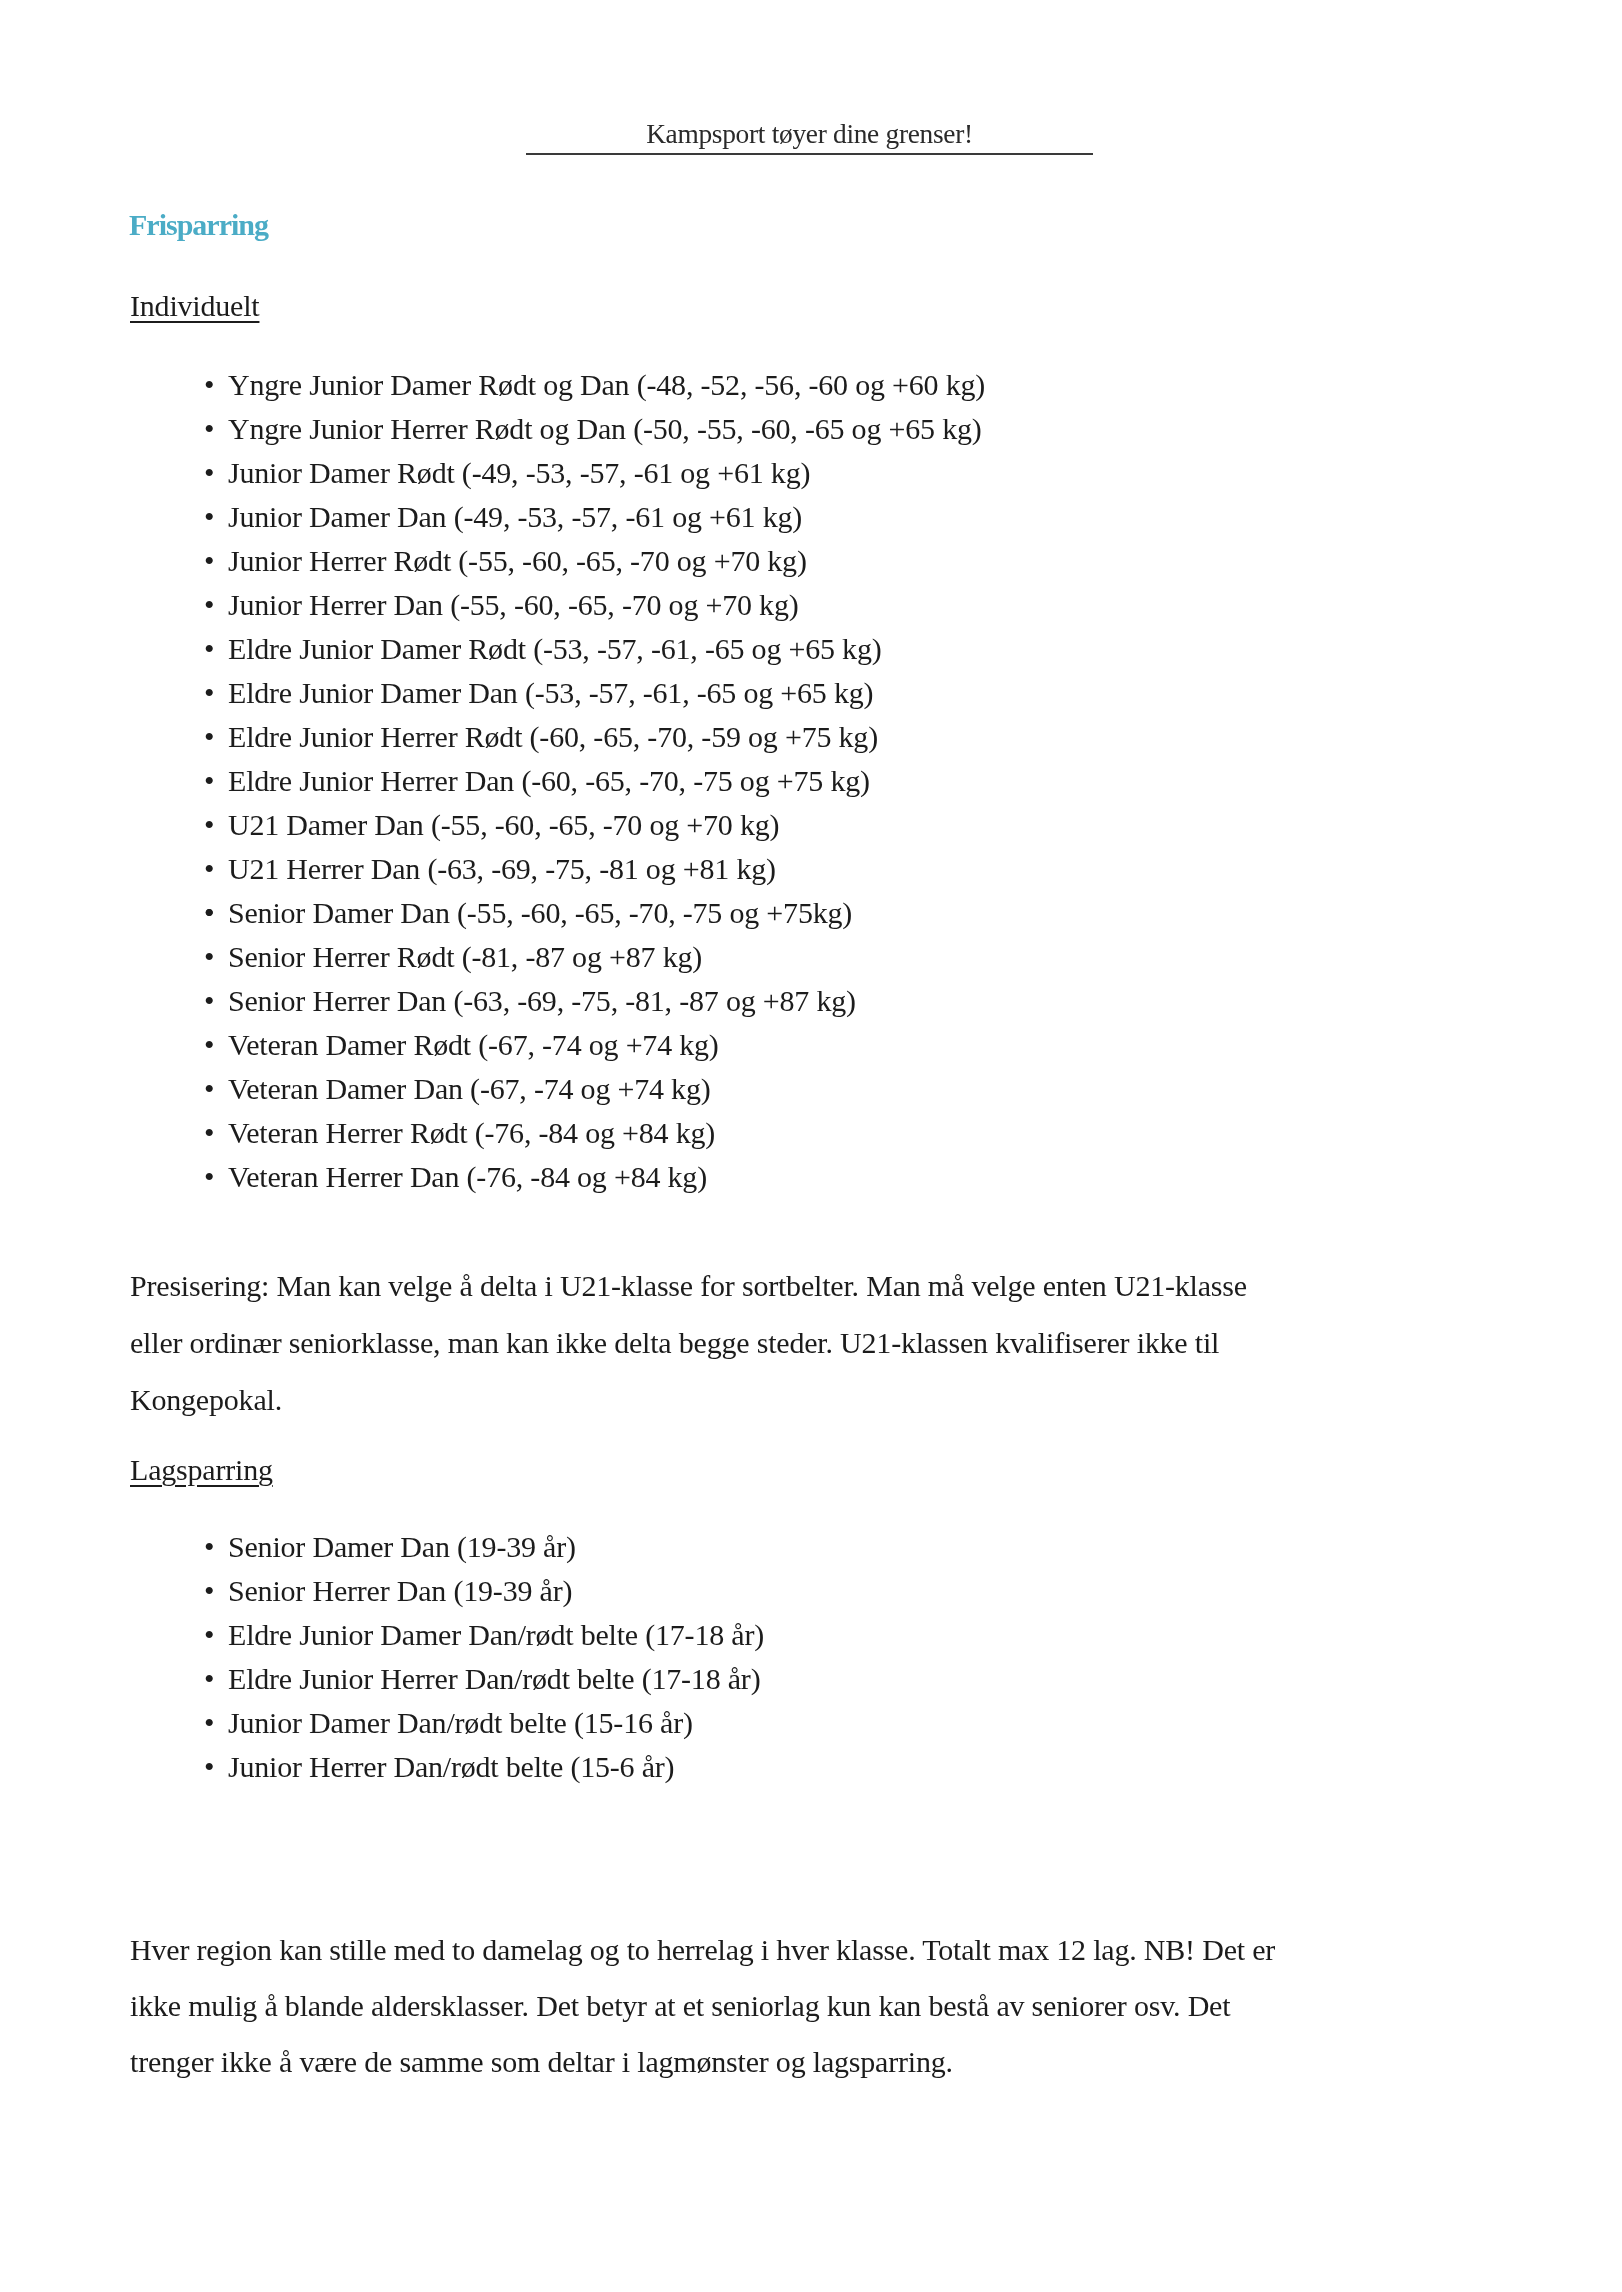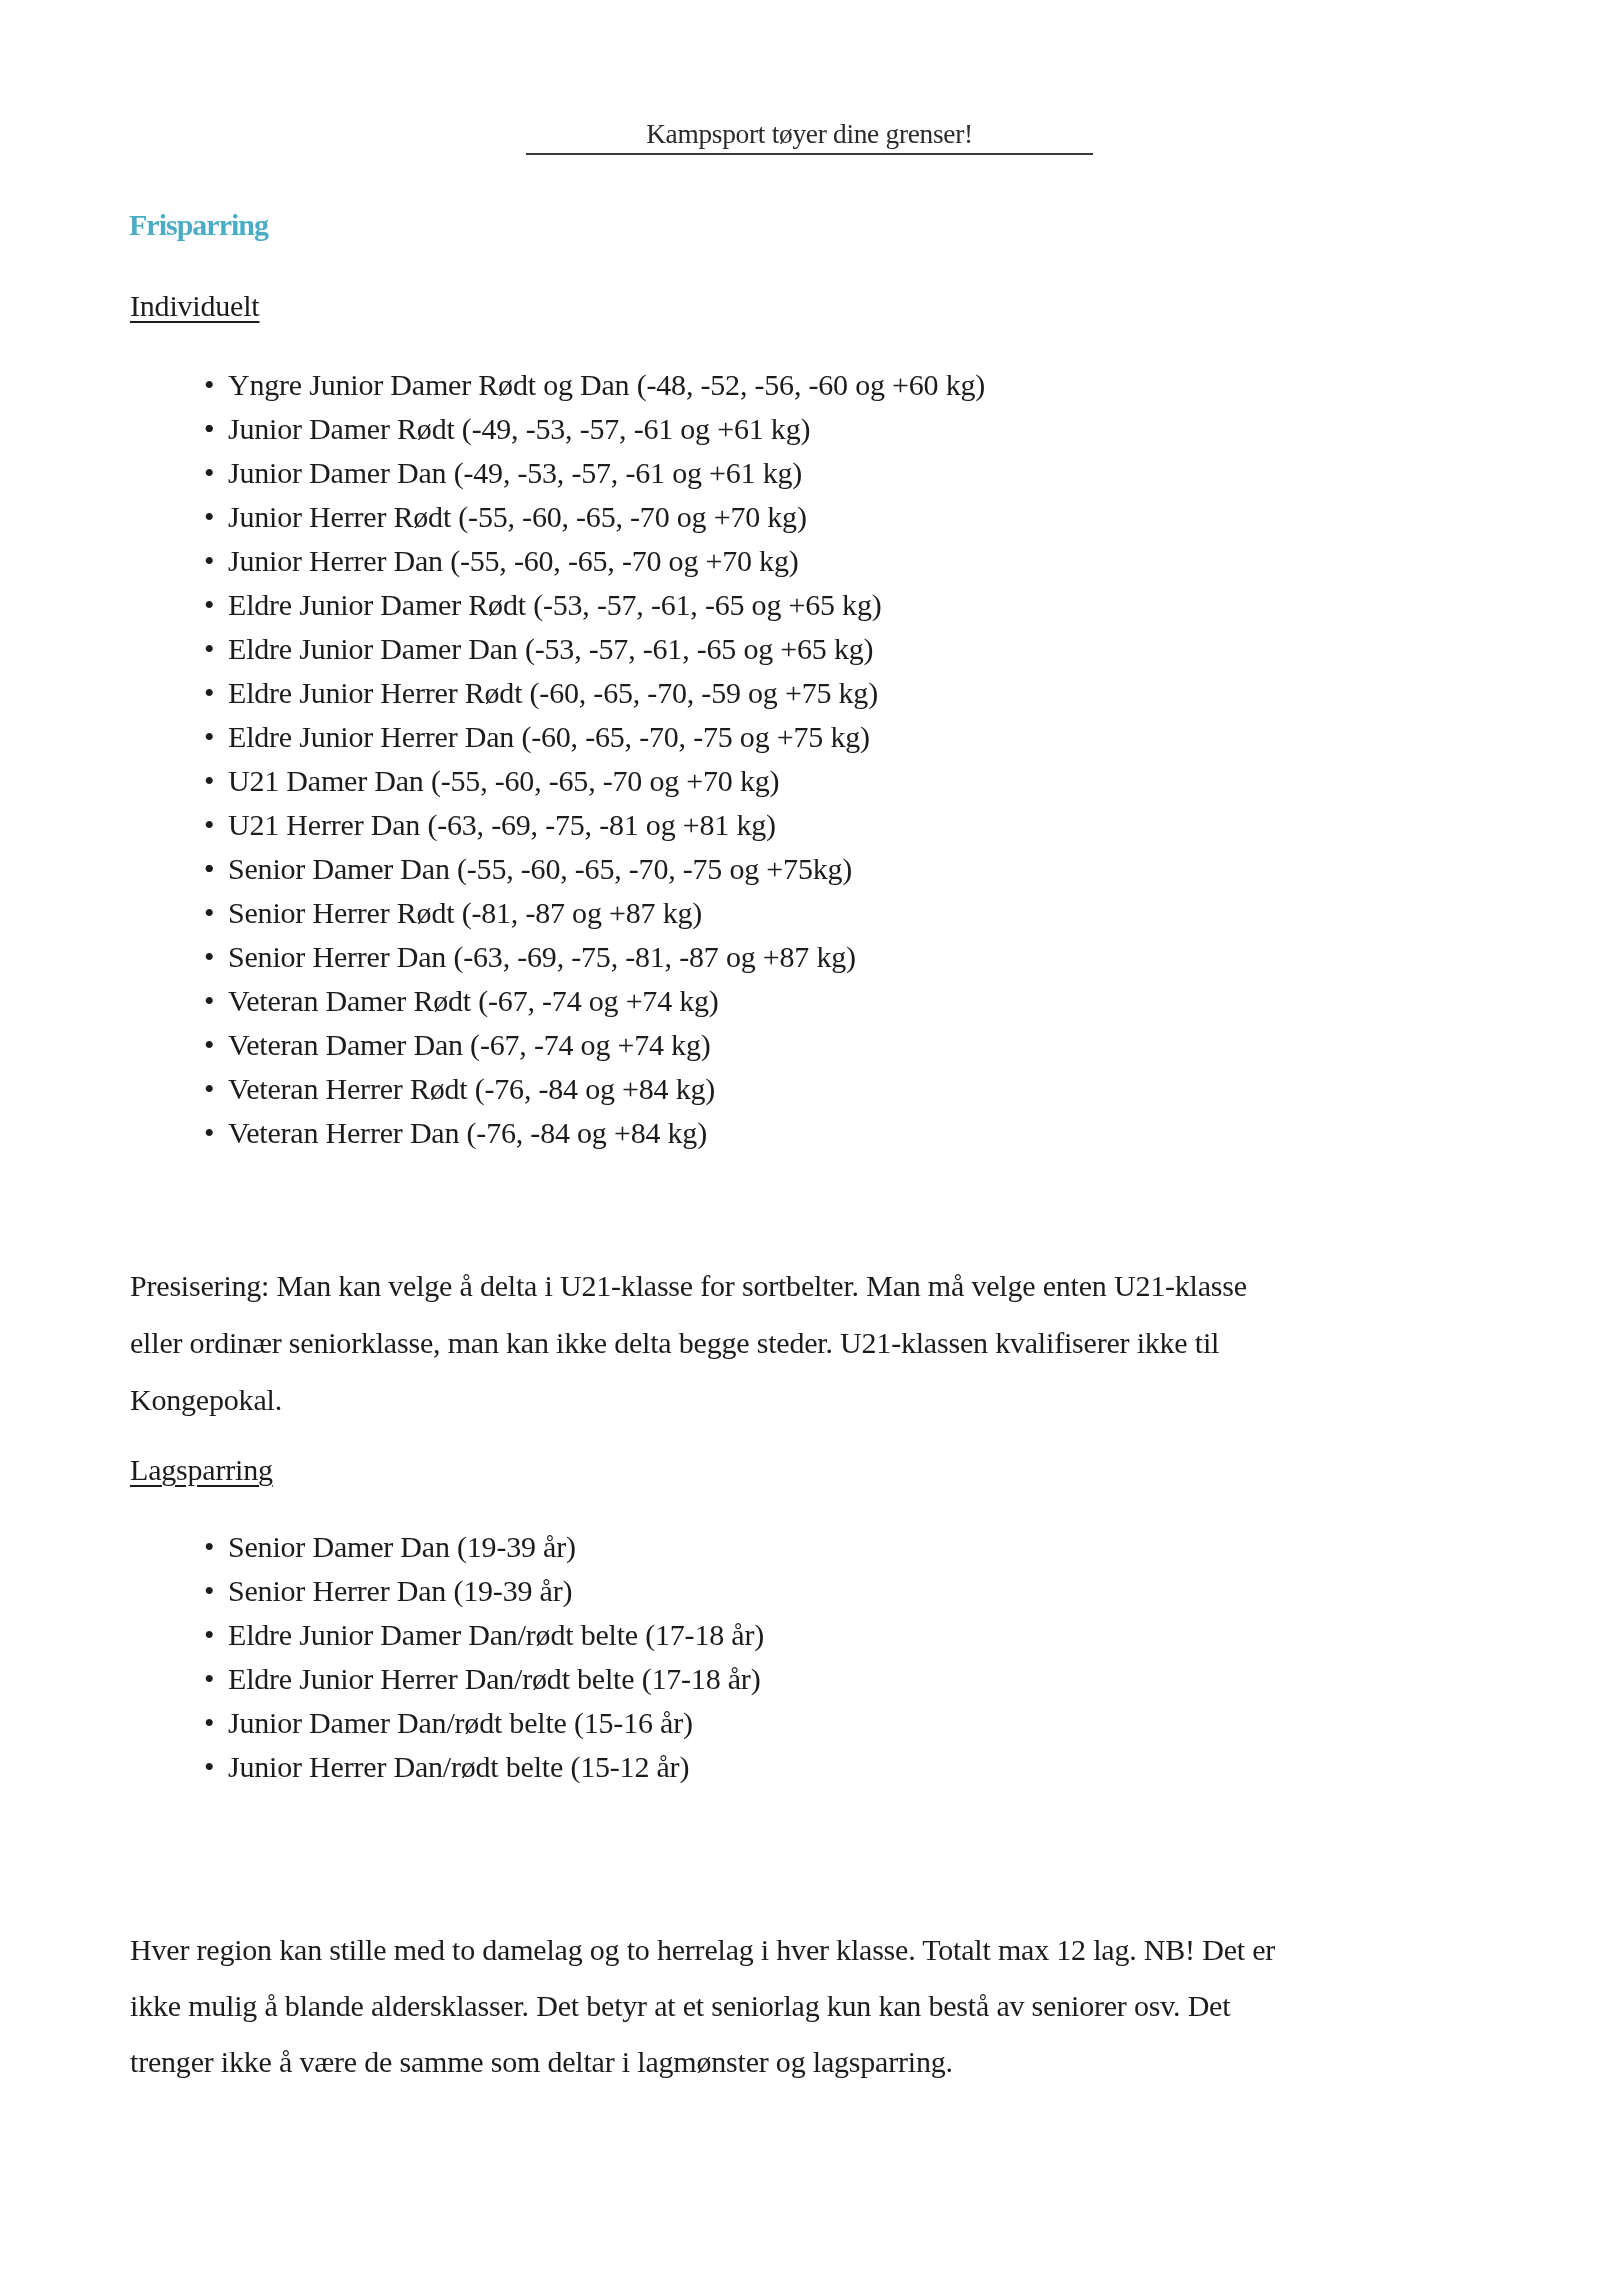--- a/index.html
+++ b/index.html
@@ -101,20 +101,21 @@
 
   <div class="section-heading" id="heading-individual">Individuelt</div>
 
   <ul class="cat-list" id="individual-list">
       <li>
       <span class="bullet">•</span>
       <span class="li-text">Yngre Junior Damer Rødt og Dan (-48, -52, -56, -60 og +60 kg)</span>
     </li>
       <li>
       <span class="bullet">•</span>
+      <span class="li-text">Yngre Junior Herrer Rødt og Dan (-50, -55, -60, -65 og +65 kg)</span>
     </li>
       <li>
       <span class="bullet">•</span>
       <span class="li-text">Junior Damer Rødt (-49, -53, -57, -61 og +61 kg)</span>
     </li>
       <li>
       <span class="bullet">•</span>
       <span class="li-text">Junior Damer Dan (-49, -53, -57, -61 og +61 kg)</span>
     </li>
       <li>
@@ -206,21 +207,21 @@
       <li>
       <span class="bullet">•</span>
       <span class="li-text">Eldre Junior Herrer Dan/rødt belte (17-18 år)</span>
     </li>
       <li>
       <span class="bullet">•</span>
       <span class="li-text">Junior Damer Dan/rødt belte (15-16 år)</span>
     </li>
       <li>
       <span class="bullet">•</span>
-      <span class="li-text">Junior Herrer Dan/rødt belte (15-12 år)</span>
+      <span class="li-text">Junior Herrer Dan/rødt belte (15-6 år)</span>
     </li>
     </ul>
 
   <div class="para" id="para-closing">
       <div class="para-line">Hver region kan stille med to damelag og to herrelag i hver klasse. Totalt max 12 lag. NB! Det er</div>
       <div class="para-line">ikke mulig å blande aldersklasser. Det betyr at et seniorlag kun kan bestå av seniorer osv. Det</div>
       <div class="para-line">trenger ikke å være de samme som deltar i lagmønster og lagsparring.</div>
     </div>
 
 </div>

